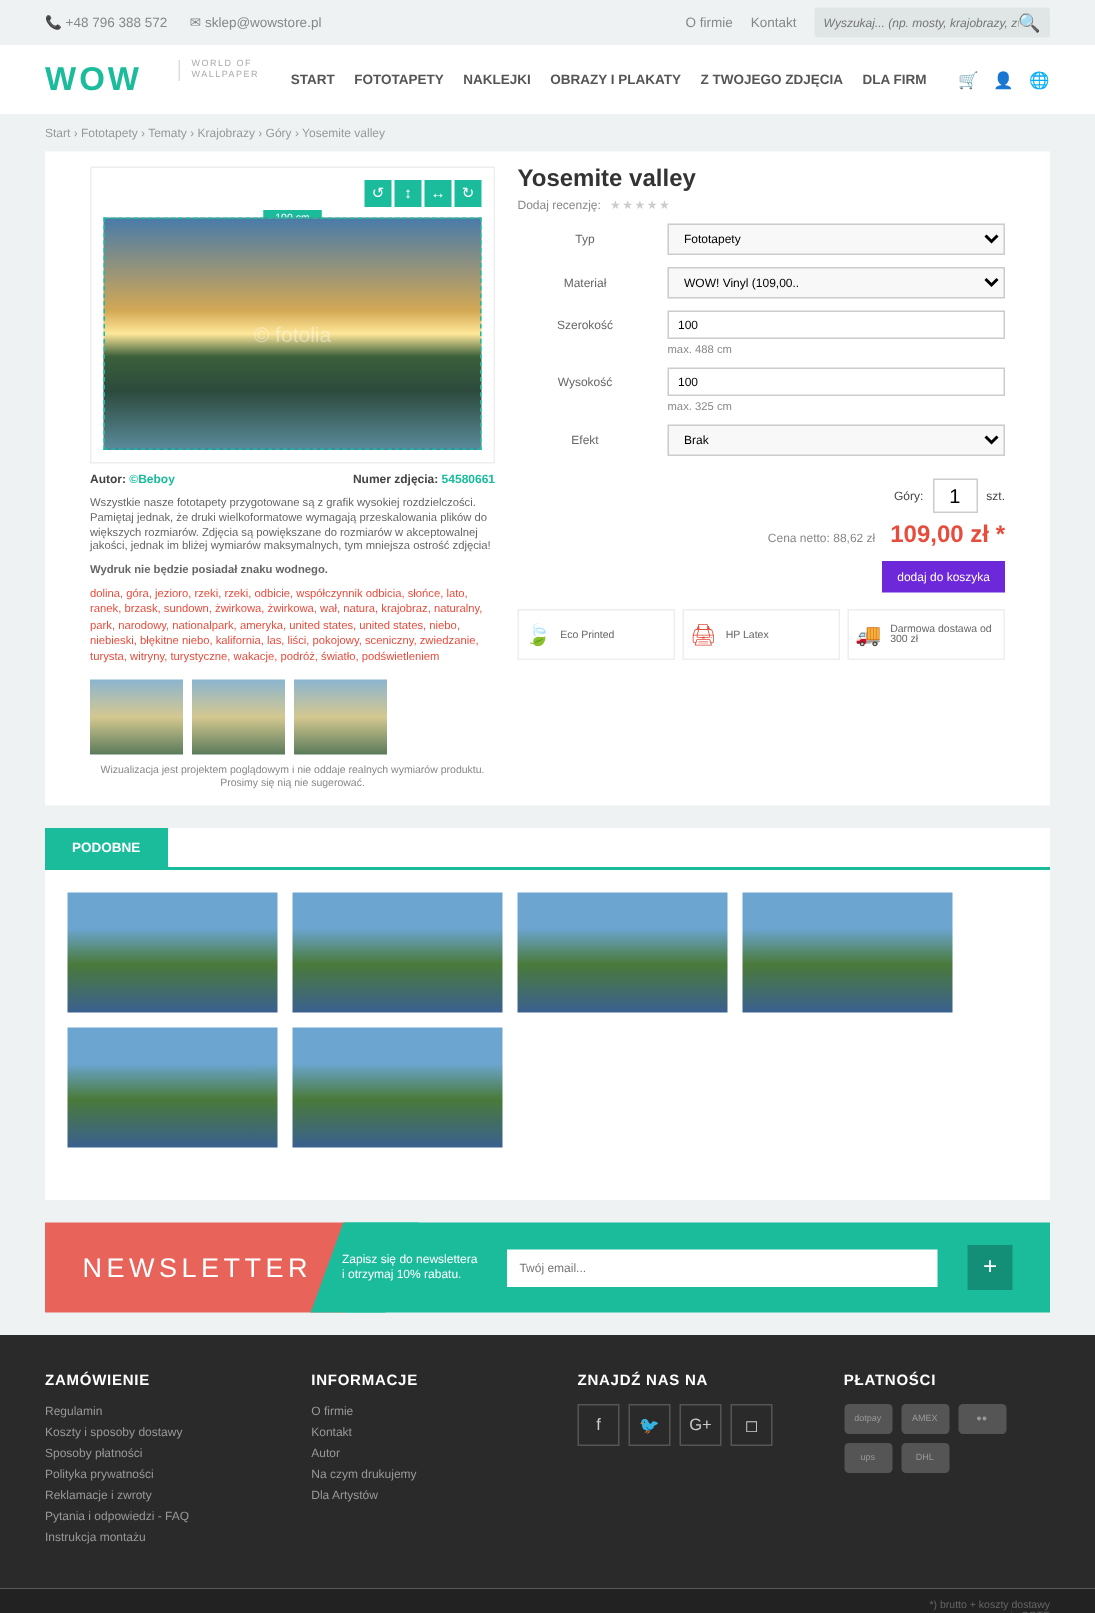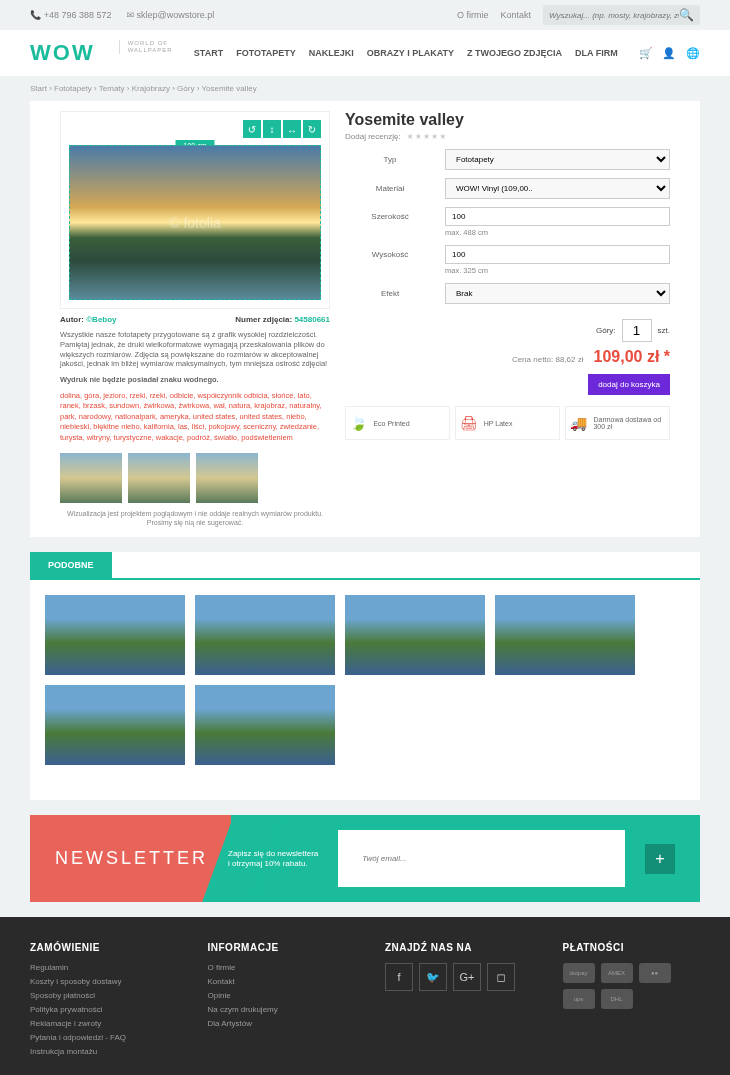--- a/index.html
+++ b/index.html
@@ -60,21 +60,21 @@
 .section{background:#fff;margin:15px 30px;padding:0 0 20px}
 .tab-header{border-bottom:2px solid #1abc9c;display:flex}
 .tab{background:#1abc9c;color:#fff;padding:8px 18px;font-size:9px;font-weight:bold;position:relative}
 .tab::after{content:'';position:absolute;bottom:-6px;left:20px;border:6px solid transparent;border-top-color:#1abc9c}
 .similar-grid{display:flex;flex-wrap:wrap;gap:10px;padding:15px}
 .sim{width:140px;height:80px;background:linear-gradient(180deg,#6ba5d0 30%,#4a7a3a 60%,#3a6090 100%);position:relative}
 .newsletter{background:linear-gradient(90deg,#e8645a 0%,#e8645a 30%,#1abc9c 30%,#1abc9c 100%);margin:15px 30px;padding:15px 25px;display:flex;align-items:center;gap:20px;color:#fff;position:relative;overflow:hidden}
 .newsletter::before{content:'';position:absolute;left:28%;top:-10px;bottom:-10px;width:50px;background:#1abc9c;transform:skewX(-20deg)}
 .nl-title{font-size:18px;font-weight:300;letter-spacing:3px;z-index:1}
 .nl-text{font-size:8px;z-index:1;line-height:1.3}
-.nl-input{flex:1;padding:24px;border:none;font-size:8px;z-index:1;font-style:italic}
+.nl-input{flex:1;padding:8px;border:none;font-size:8px;z-index:1;}
 .nl-btn{width:30px;height:30px;background:#148f77;color:#fff;border:none;font-size:16px;z-index:1;cursor:pointer}
 .footer{background:#2a2a2a;color:#ccc;padding:25px 30px;display:flex;gap:40px}
 .fcol{flex:1}
 .fcol h4{font-size:10px;color:#fff;margin-bottom:10px;font-weight:bold;letter-spacing:0.5px}
 .fcol a{display:block;font-size:8px;color:#999;margin-bottom:5px}
 .pay-icons{display:flex;flex-wrap:wrap;gap:6px}
 .pay-icons div{width:32px;height:20px;background:#555;border-radius:3px;display:flex;align-items:center;justify-content:center;font-size:6px;color:#999}
 .social{display:flex;gap:6px}
 .social div{width:28px;height:28px;border:1px solid #555;display:flex;align-items:center;justify-content:center;font-size:11px;color:#ccc;cursor:pointer}
 .footer-bottom{background:#222;padding:8px 30px;font-size:7px;color:#666;text-align:right}
@@ -240,21 +240,21 @@
     <a>Sposoby płatności</a>
     <a>Polityka prywatności</a>
     <a>Reklamacje i zwroty</a>
     <a>Pytania i odpowiedzi - FAQ</a>
     <a>Instrukcja montażu</a>
   </div>
   <div class="fcol">
     <h4>INFORMACJE</h4>
     <a>O firmie</a>
     <a>Kontakt</a>
-    <a>Opinie</a>
+    <a>Autor</a>
     <a>Na czym drukujemy</a>
     <a>Dla Artystów</a>
   </div>
   <div class="fcol">
     <h4>ZNAJDŹ NAS NA</h4>
     <div class="social">
       <div>f</div>
       <div>🐦</div>
       <div>G+</div>
       <div>◻</div>

